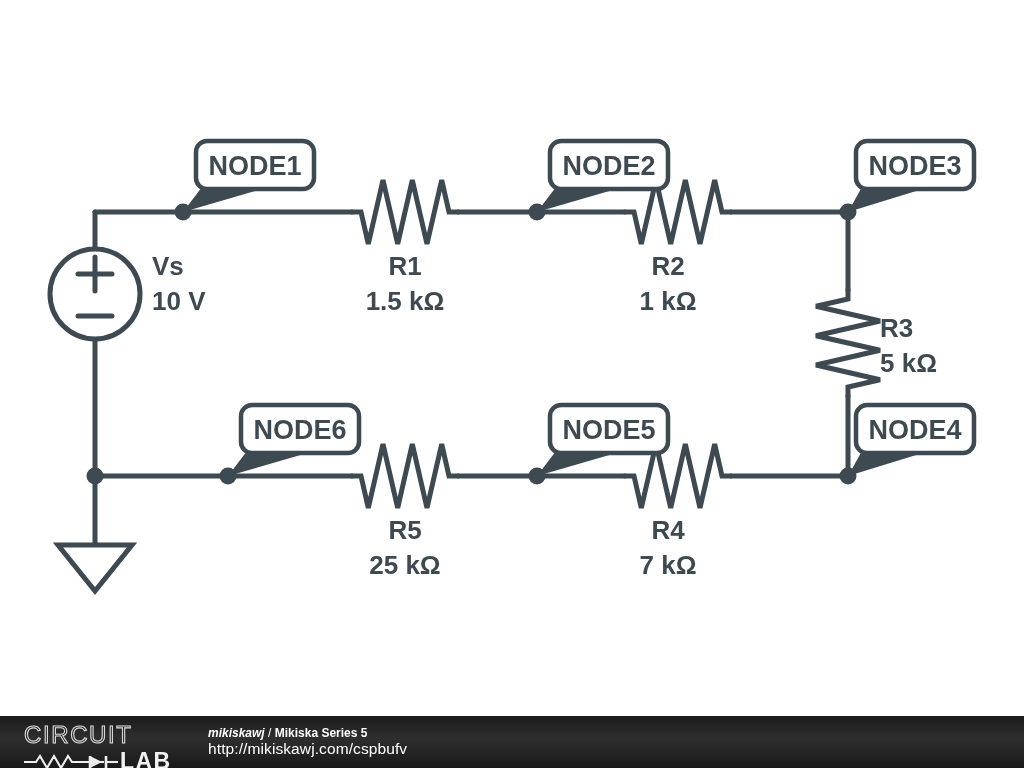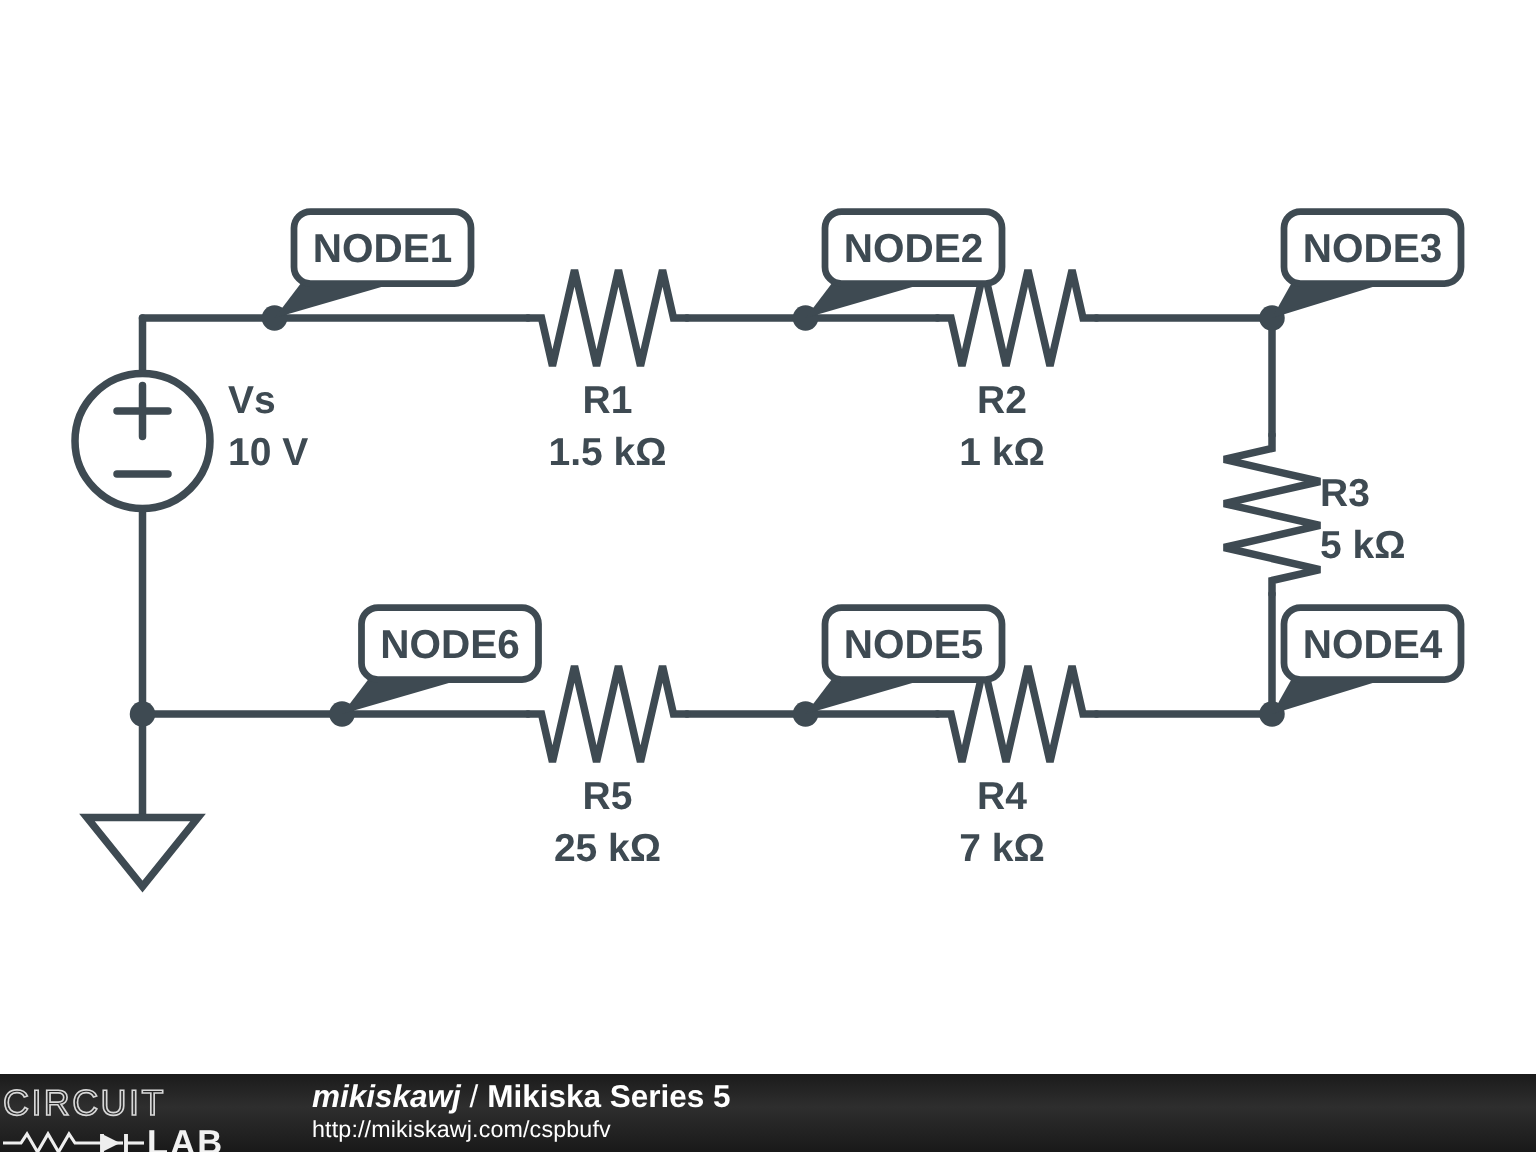--- a/index.html
+++ b/index.html
@@ -55,29 +55,30 @@
   #footer {
     position: absolute;
     left: 0; bottom: 0;
     width: 1024px; height: 52px;
     background: linear-gradient(180deg, #1b1b1b 0%, #2e2e2e 42%, #191919 100%);
     display: flex; align-items: center;
   }
   #logo-wrap {
     width: 200px; height: 44px;
     position: relative; flex: 0 0 200px;
+    padding-left: 22px;
     text-decoration: underline;
   }
   #footer-text {
     flex: 1 1 auto;
     color: #ffffff;
     padding-left: 8px;
     line-height: 1.18;
   }
-  .ft-line1 { font-size: 21px; white-space: nowrap; }
+  .ft-line1 { font-size: 12px; white-space: nowrap; }
   .ft-user  { font-style: italic; font-weight: bold; }
   .ft-sep   { font-weight: normal; }
   .ft-proj  { font-weight: bold; }
   .ft-line2 { font-size: 15.5px; white-space: nowrap; letter-spacing: 0.1px; }
 </style>
 </head>
 <body>
 
 <div id="app">
 

